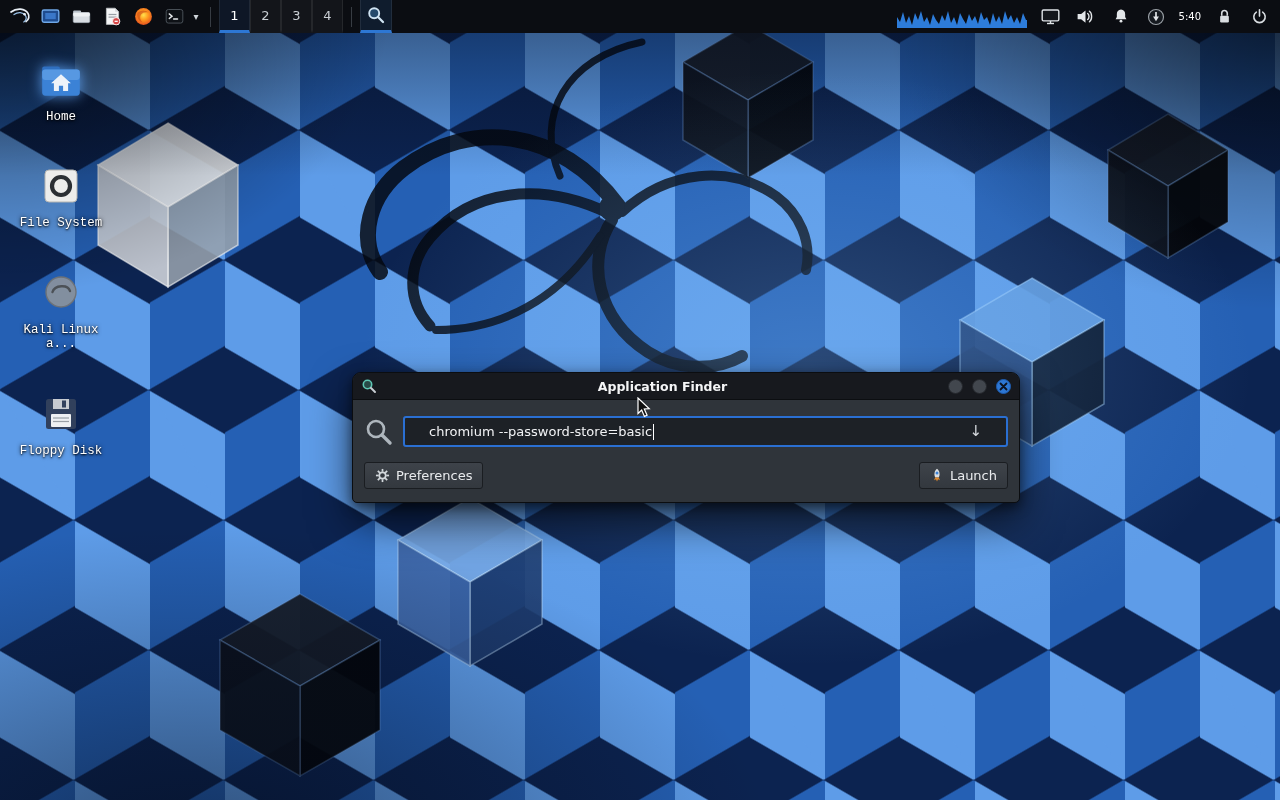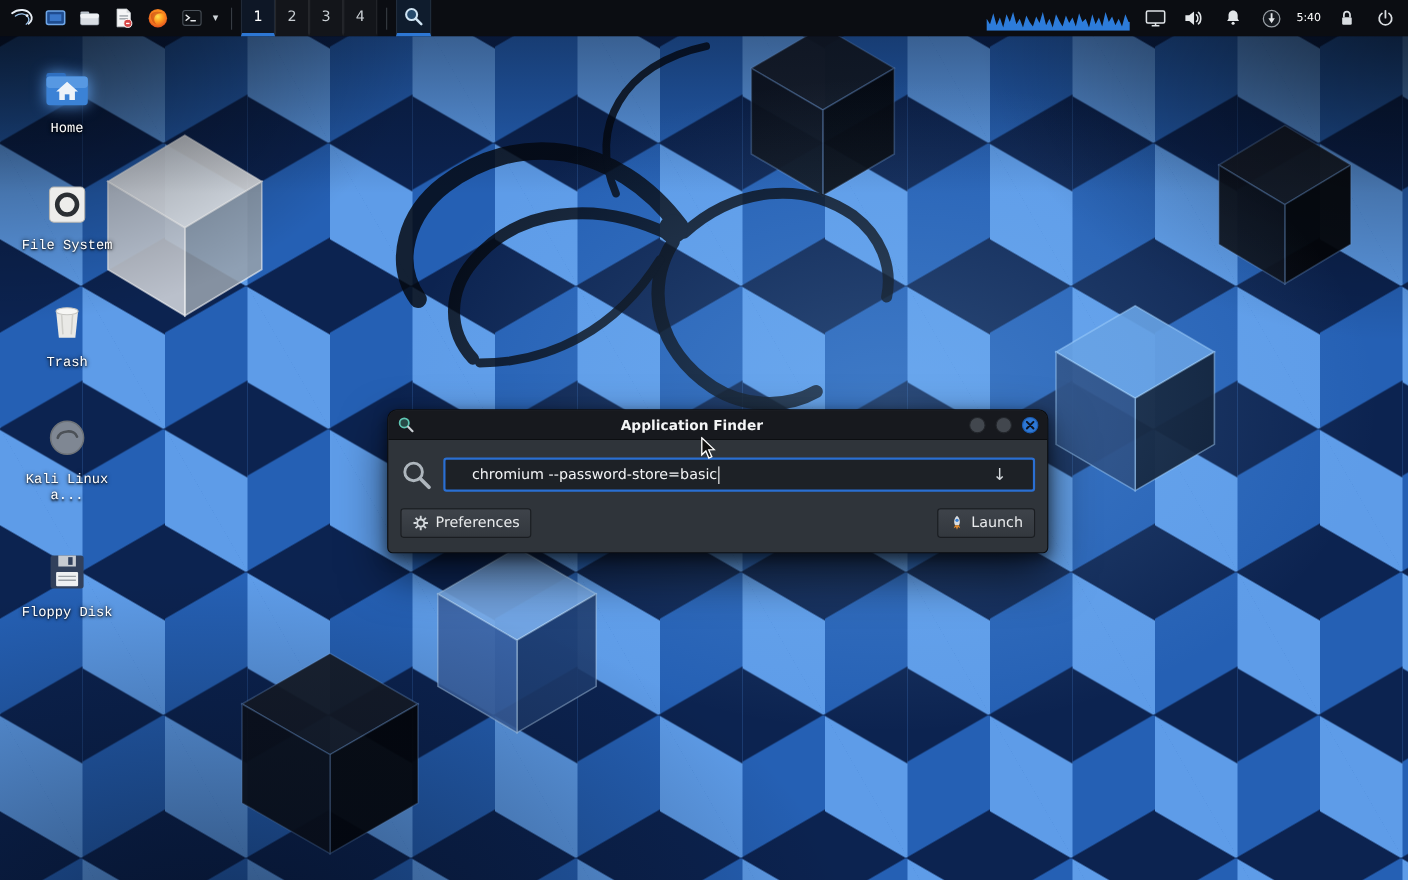--- a/index.html
+++ b/index.html
@@ -53,21 +53,21 @@
   
   .dicons{position:absolute;left:17px;top:56px;z-index:10;display:flex;flex-direction:column;gap:38px;}
   .dicon{width:88px;display:flex;flex-direction:column;align-items:center;cursor:pointer;
     background:none;border:none;padding:0;font-family:Liberation Mono, monospace;}
   .dglyph{width:48px;height:48px;display:flex;align-items:center;justify-content:center;margin-bottom:6px;}
   .glow{filter:drop-shadow(0 0 7px rgba(100,170,255,.85));}
   .dlabel{font-size:12.5px;color:#fff;text-align:center;line-height:1.15;
     text-shadow:0 1px 2px rgba(0,0,0,.95),0 0 4px rgba(0,0,0,.8);}
 
   
-  .finder{position:absolute;left:352px;top:372px;width:601px;z-index:40;background:#2f343a;
+  .finder{position:absolute;left:352px;top:372px;width:668px;z-index:40;background:#2f343a;
     border:1px solid #0b0d10;border-radius:9px 9px 5px 5px;
     box-shadow:0 18px 42px rgba(0,0,0,.62),0 4px 12px rgba(0,0,0,.5);}
   .titlebar{height:27px;display:flex;align-items:center;gap:6px;padding:0 8px;background:#17191e;
     border-radius:8px 8px 0 0;border-bottom:1px solid #0c0e11;cursor:default;}
   .title{flex:1;text-align:center;font-size:12.5px;font-weight:bold;color:#f4f5f6;}
   .wbtns{display:flex;gap:9px;align-items:center;}
   .wbtn{appearance:none;width:15px;height:15px;border-radius:50%;background:#42474e;
     border:1px solid #23262b;cursor:pointer;display:flex;align-items:center;justify-content:center;padding:0;}
   .wbtn.close{background:#2d77d4;border-color:#1d5cb0;}
   .fbody{padding:11px 11px 13px;}
@@ -282,31 +282,20 @@
     <button class="dicon">
       <span class="dglyph">
         <svg width="44" height="44" viewBox="0 0 44 44">
           <rect x="6" y="6" width="32" height="32" rx="4" fill="#ededeb" stroke="#b4b4b1" stroke-width="1"></rect>
           <circle cx="22" cy="22" r="9" fill="none" stroke="#2b2f33" stroke-width="4.2"></circle>
         </svg>
       </span>
       <span class="dlabel">File System</span>
     </button>
 
-    <button class="dicon">
-      <span class="dglyph">
-        <svg width="44" height="44" viewBox="0 0 44 44">
-          <path d="M12,12 L32,12 L29.5,36 L14.5,36 Z" fill="#e9e9e6"></path>
-          <path d="M17,15 L18.2,33" stroke="#cfcfca" stroke-width="1.4"></path>
-          <path d="M27,15 L25.8,33" stroke="#cfcfca" stroke-width="1.4"></path>
-          <ellipse cx="22" cy="12" rx="10" ry="3.2" fill="#f6f6f4" stroke="#c6c6c2" stroke-width="1"></ellipse>
-        </svg>
-      </span>
-      <span class="dlabel">Trash</span>
-    </button>
 
     <button class="dicon">
       <span class="dglyph">
         <svg width="44" height="44" viewBox="0 0 44 44">
           <circle cx="22" cy="21" r="15" fill="#8f959c" opacity="0.88"></circle>
           <circle cx="22" cy="21" r="15" fill="none" stroke="#6d7278" stroke-width="1.4"></circle>
           <path d="M13.5,21 C15.5,14 29,13 31,20" fill="none" stroke="#4c5157" stroke-width="2.4" stroke-linecap="round"></path>
         </svg>
       </span>
       <span class="dlabel">Kali Linux a...</span>

